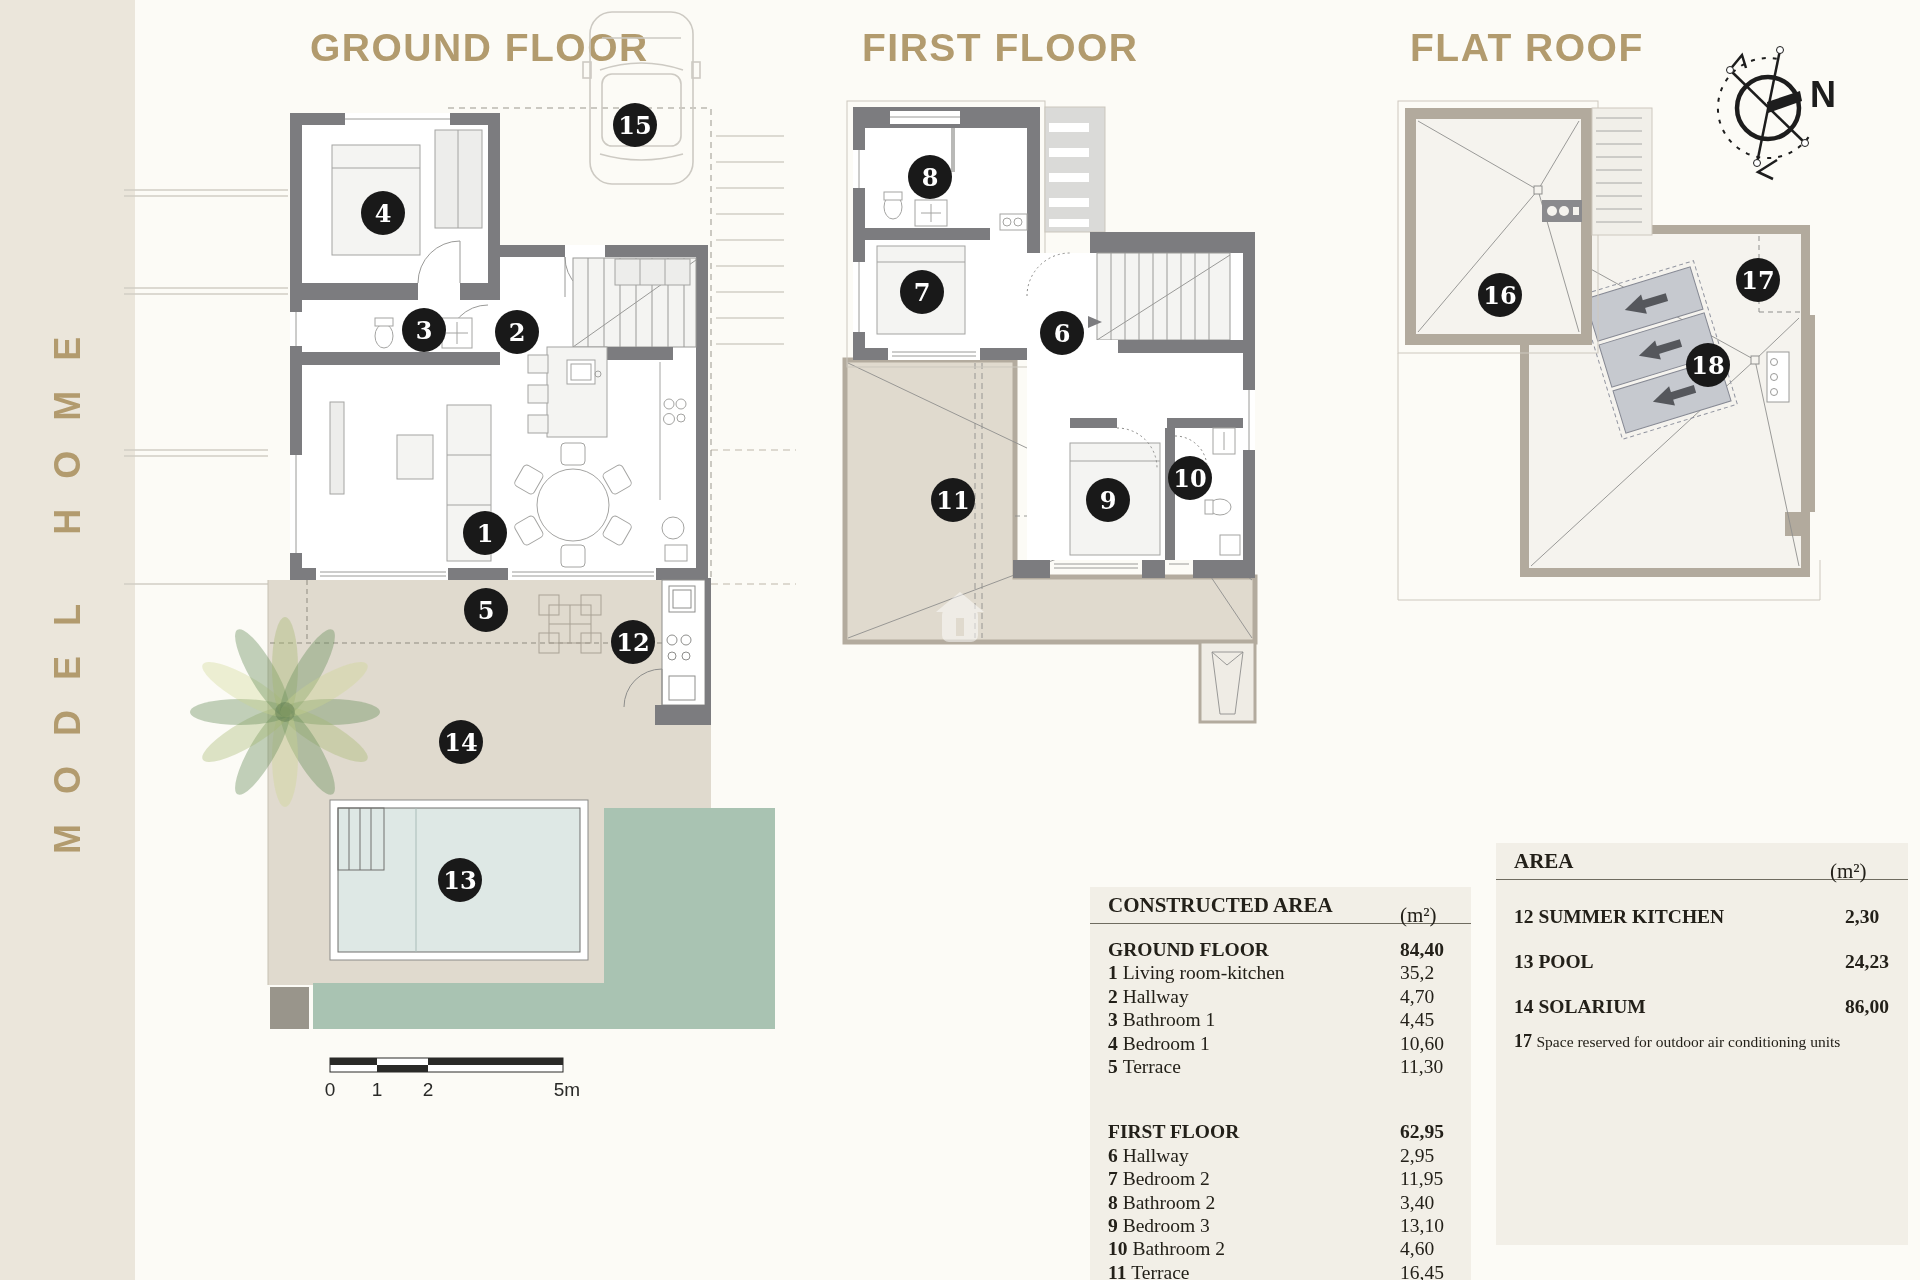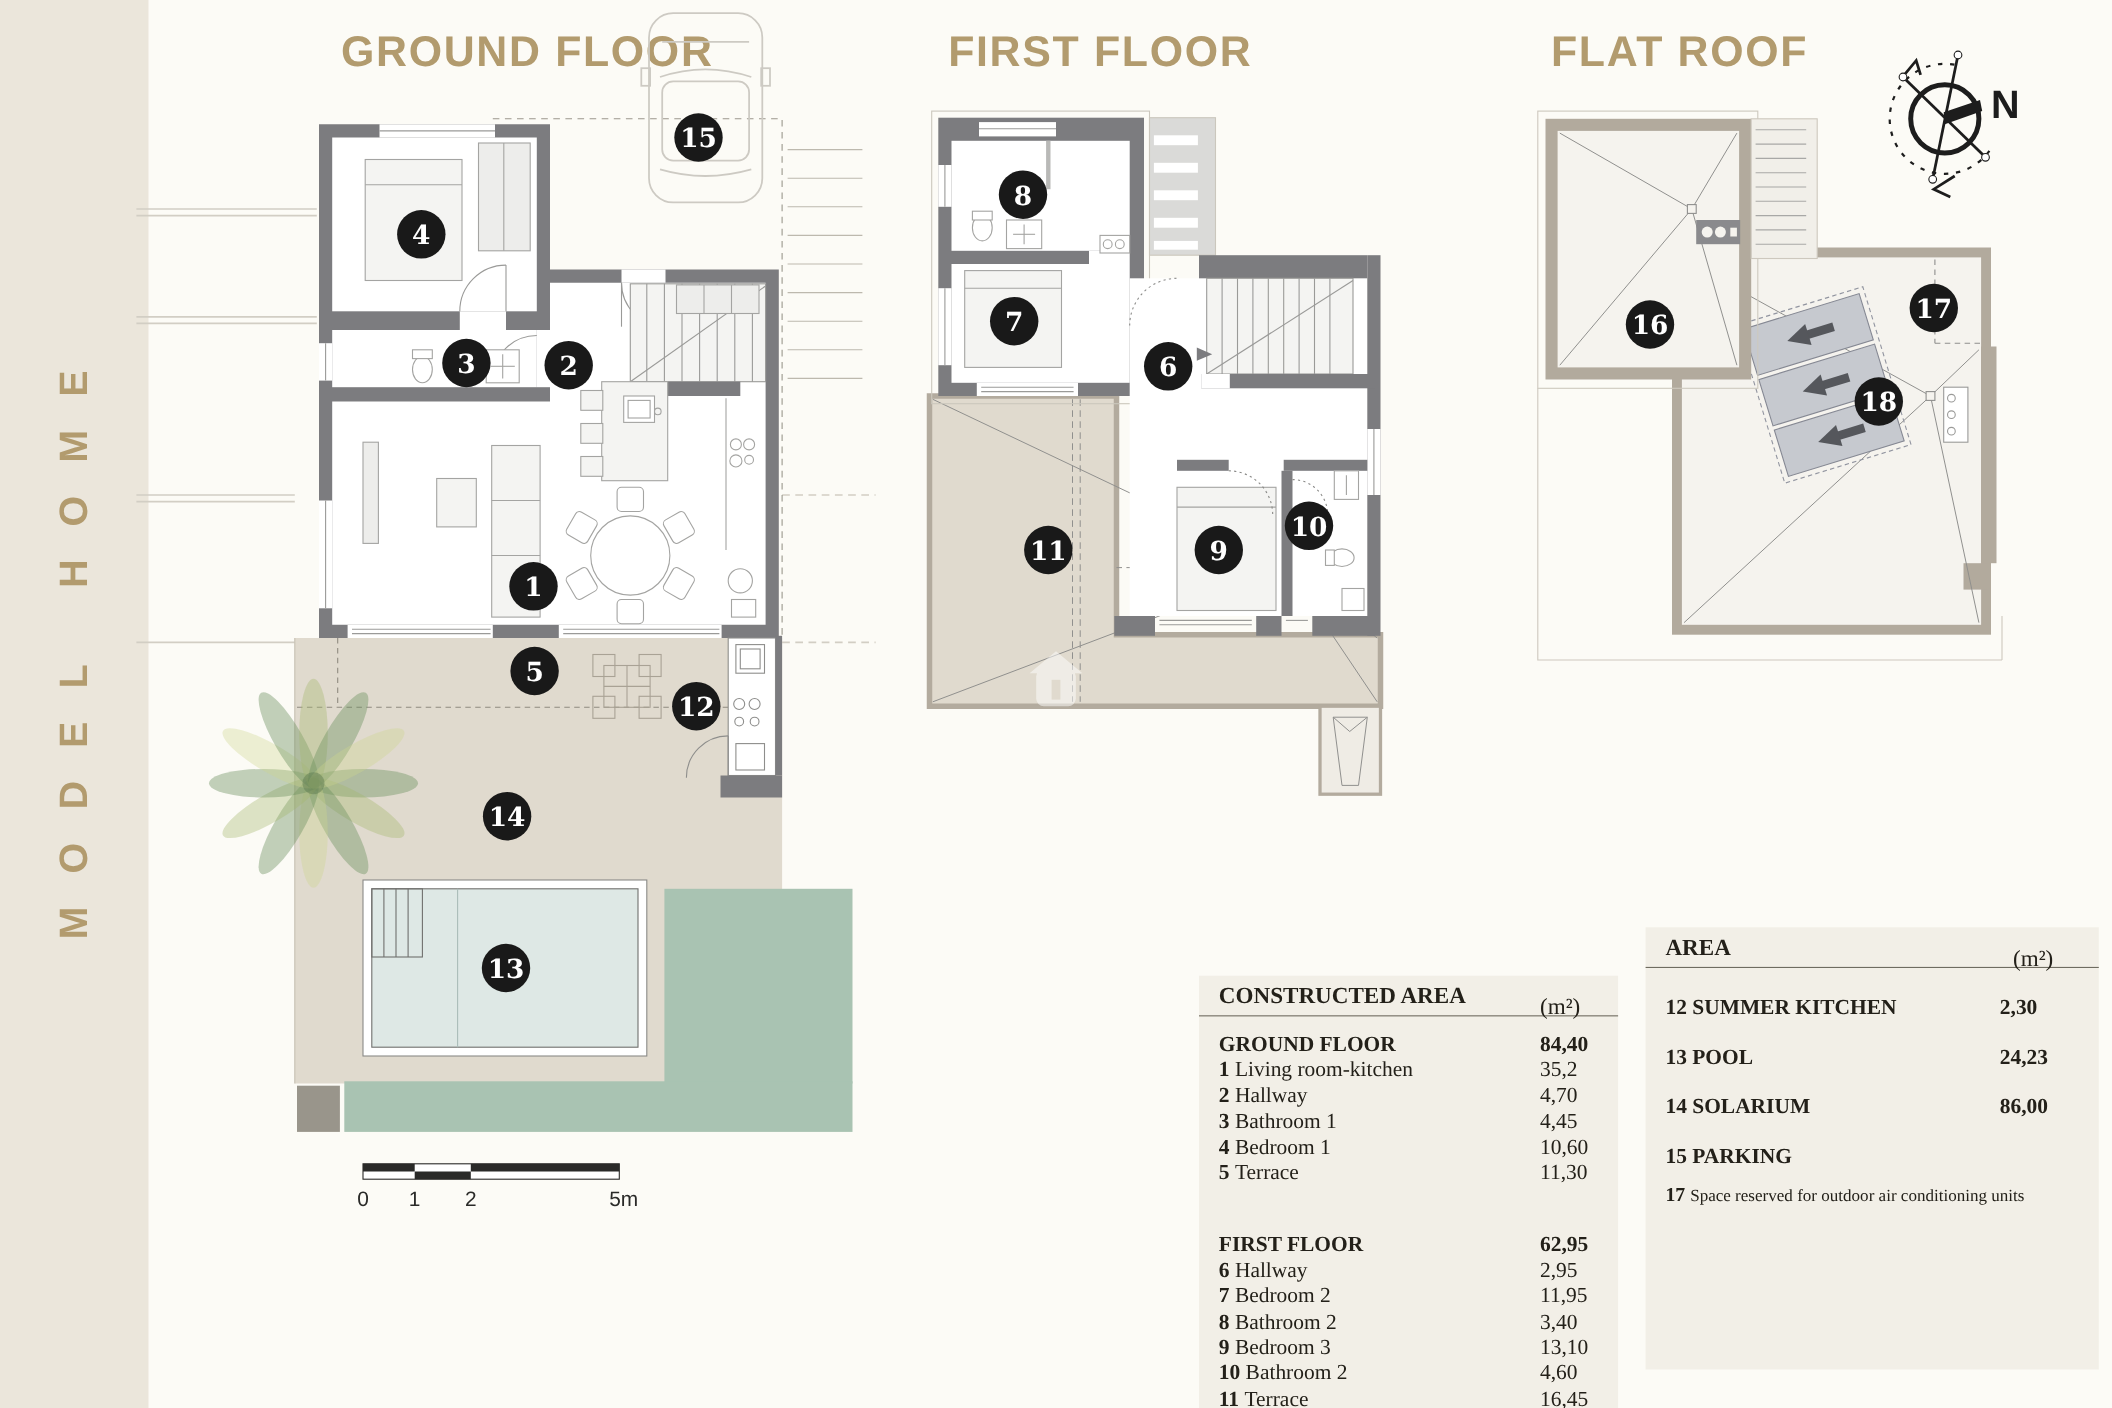--- a/index.html
+++ b/index.html
@@ -37,21 +37,21 @@
   .thead{position:relative;height:30px;padding:6px 0 0 18px;font-weight:bold;font-size:21px;}
   .thead .unit{position:absolute;top:16px;font-weight:normal;}
   #panel-constructed .thead .unit{left:310px;}
   #panel-areas .thead .unit{left:334px;}
   .rule{height:0;border-top:1.5px solid #6f6c60;margin:0;}
   .tbody{position:relative;padding:14px 0 0 18px;font-size:19.5px;}
   .t-row{position:relative;height:23.4px;line-height:23.4px;}
   .t-row .num{font-weight:bold;}
   .t-row .val{position:absolute;top:0;}
   #panel-constructed .t-row .val{left:292px;}
-  #panel-areas .t-row .val{left:304px;font-family:Liberation Serif, serif;}
+  #panel-areas .t-row .val{left:331px;font-family:Liberation Serif, serif;}
   .t-row.section-head{font-weight:bold;}
   .t-gap{height:42px;}
   #panel-areas .t-row{height:45px;line-height:45px;font-weight:bold;}
   #panel-areas .t-row.note{height:25px;line-height:25px;font-weight:normal;font-size:15.5px;}
   #panel-areas .t-row.note .num{font-size:18px;}
 </style>
 </head>
 <body>
 
 <div class="page">
@@ -559,18 +559,17 @@
   <div class="panel" id="panel-areas">
     <div class="thead">
       <span>AREA</span>
       <span class="unit">(m²)</span>
     </div>
     <div class="rule"></div>
     <div class="tbody" id="areas-body">
         <div class="t-row"><span class="num">12 </span><span>SUMMER KITCHEN</span><span class="val">2,30</span></div>
         <div class="t-row"><span class="num">13 </span><span>POOL</span><span class="val">24,23</span></div>
         <div class="t-row"><span class="num">14 </span><span>SOLARIUM</span><span class="val">86,00</span></div>
-        <div class="t-row"><span class="num">15 </span><span>PARKING</span><span class="val"></span></div>
         <div class="t-row note"><span class="num">17 </span><span>Space reserved for outdoor air conditioning units</span><span class="val"></span></div>
       </div>
   </div>
 
 </div>
 
 </body></html>

